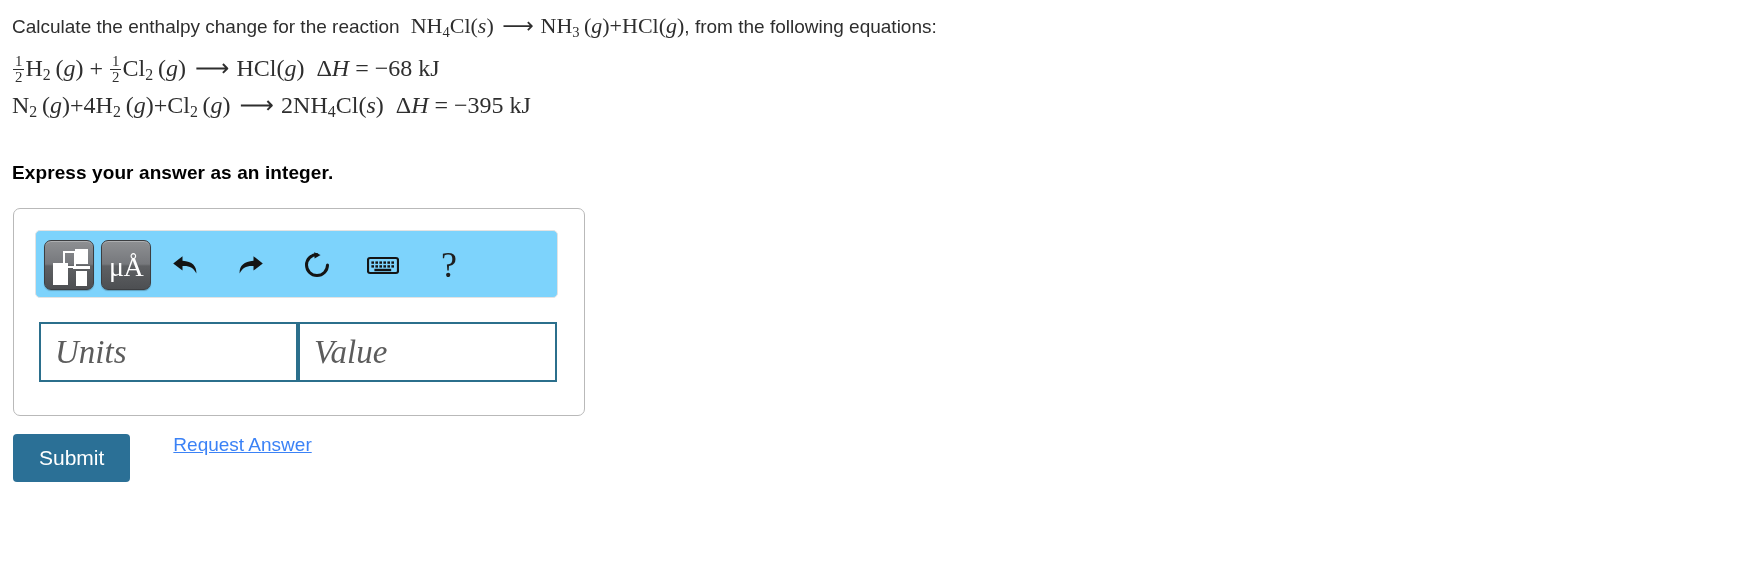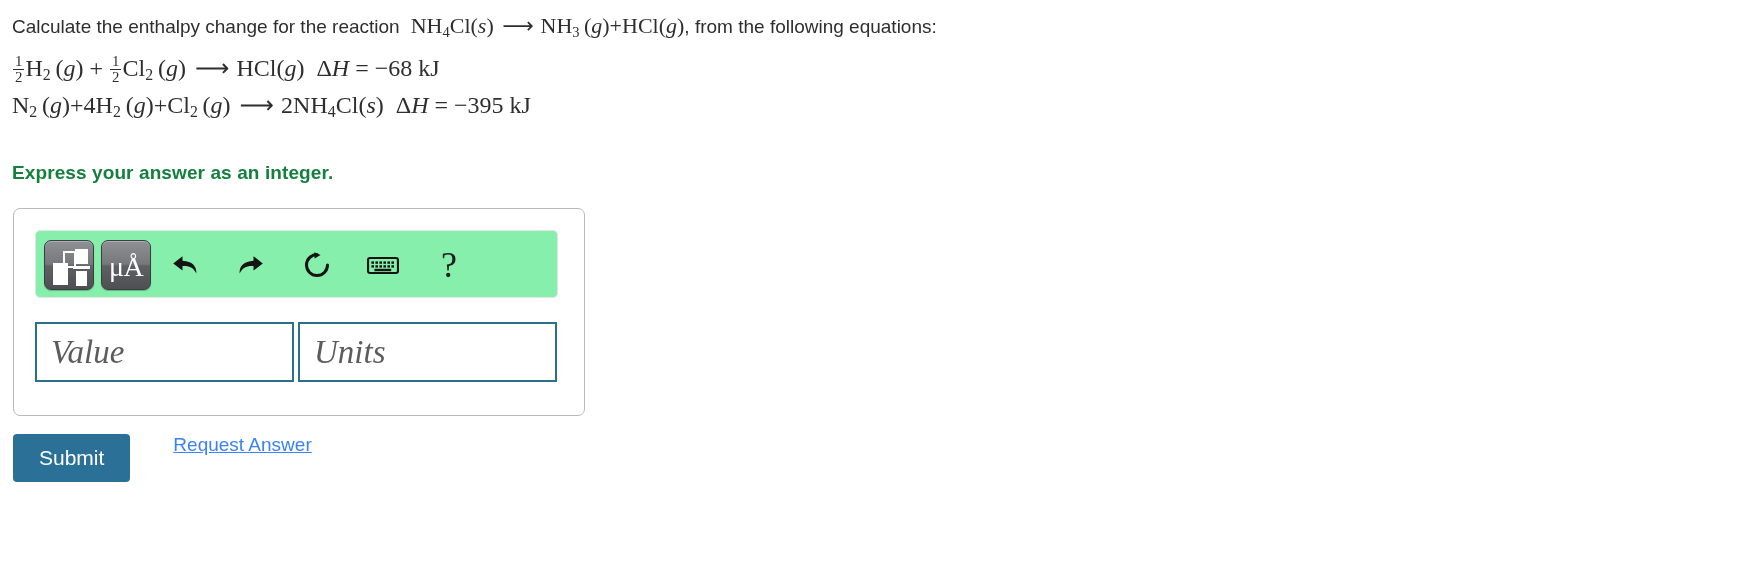--- a/index.html
+++ b/index.html
@@ -77,21 +77,21 @@
   .frac .num { display: block; padding: 0 2px; }
   .frac .den { display: block; padding: 0 2px; border-top: 1.3px solid #2e2e2e; }
 
   
   .instruction {
     position: absolute;
     left: 12px;
     top: 162px;
     font-size: 19px;
     font-weight: bold;
-    color: #15803d;
+    color: #000000;
     letter-spacing: 0.1px;
   }
 
   
   .answer-panel {
     position: absolute;
     left: 13px;
     top: 208px;
     width: 572px;
     height: 208px;
@@ -100,21 +100,21 @@
     background: #ffffff;
     box-sizing: border-box;
   }
 
   .toolbar {
     position: absolute;
     left: 21px;
     top: 21px;
     width: 523px;
     height: 68px;
-    background: #86efac;
+    background: #7dd3fc;
     border: 1px solid #e3e3e3;
     border-radius: 5px;
     box-sizing: border-box;
   }
 
   .tb-btn {
     position: absolute;
     top: 9px;
     width: 50px;
     height: 50px;
@@ -331,25 +331,25 @@
           </g>
         </svg>
       </div>
 
       <div class="tb-icon i-help">
         <span class="qmark">?</span>
       </div>
     </div>
 
     <div class="fields">
+      <div class="field units">
+        <span class="ph">Units</span>
+      </div>
       <div class="field value">
         <span class="ph">Value</span>
-      </div>
-      <div class="field units">
-        <span class="ph">Units</span>
       </div>
     </div>
   </div>
 
   <div class="actions">
     <button class="submit-btn">Submit</button>
     <a class="request-link">Request Answer</a>
   </div>
 
 </div>

